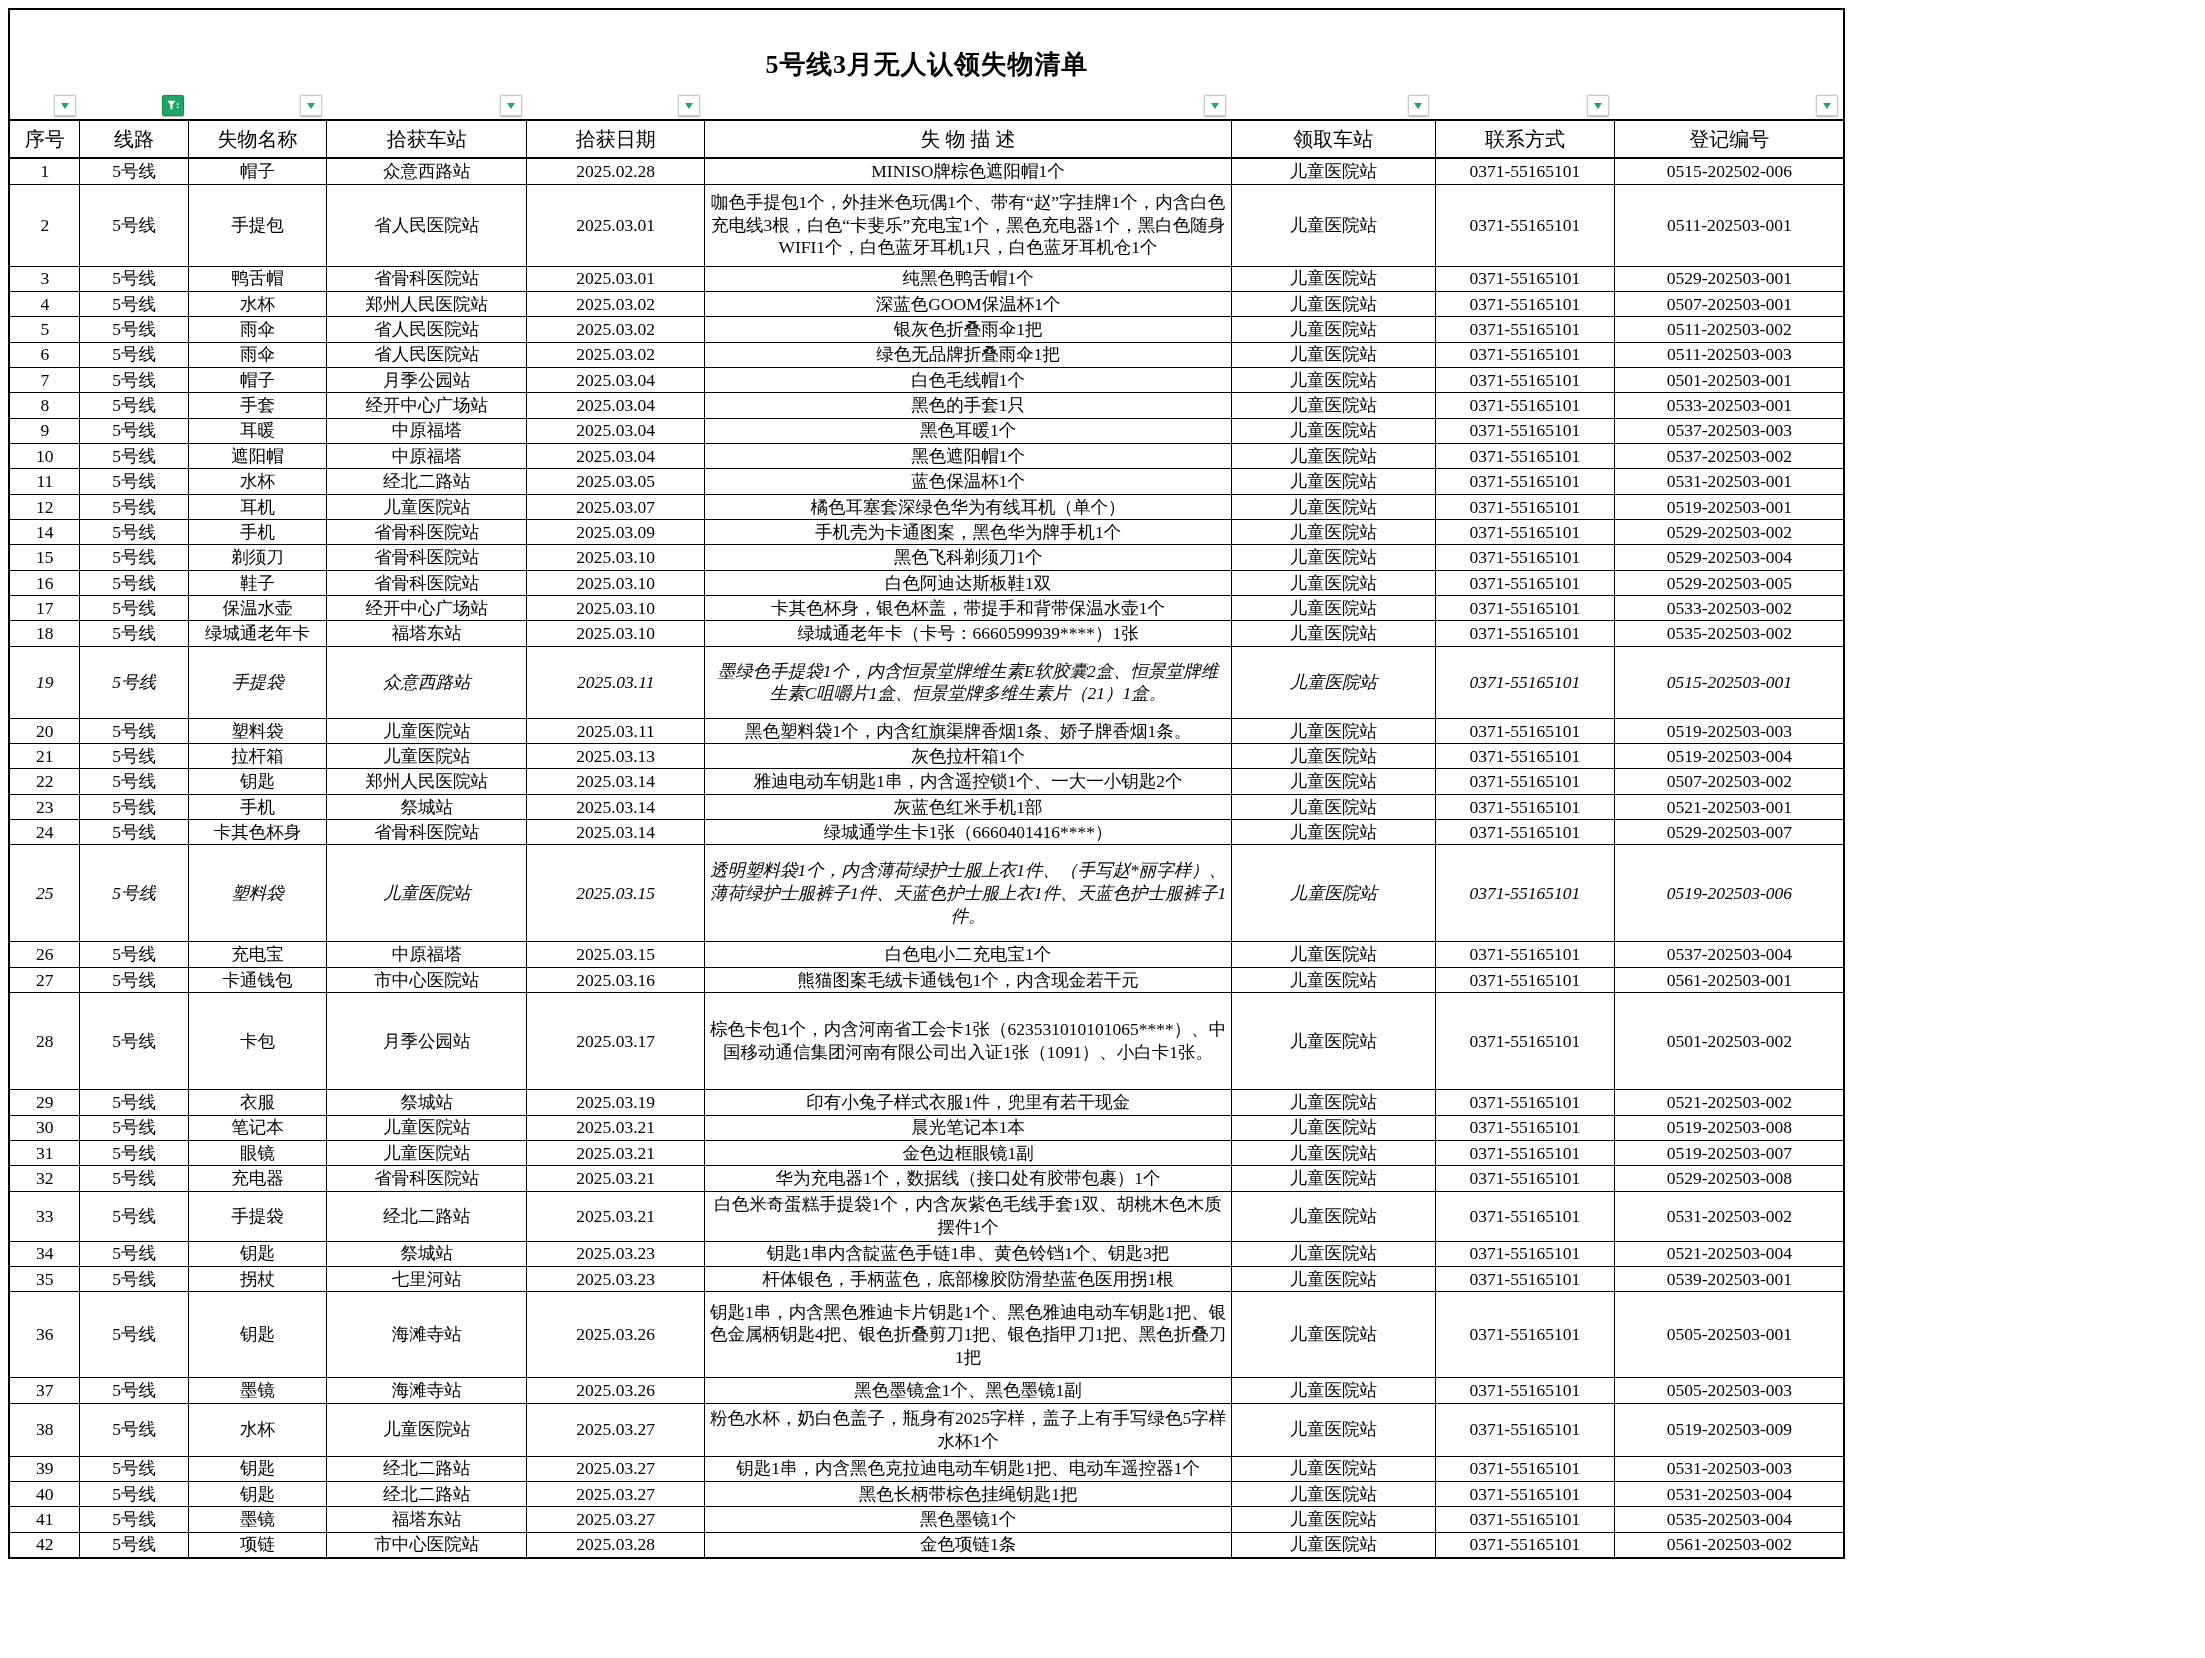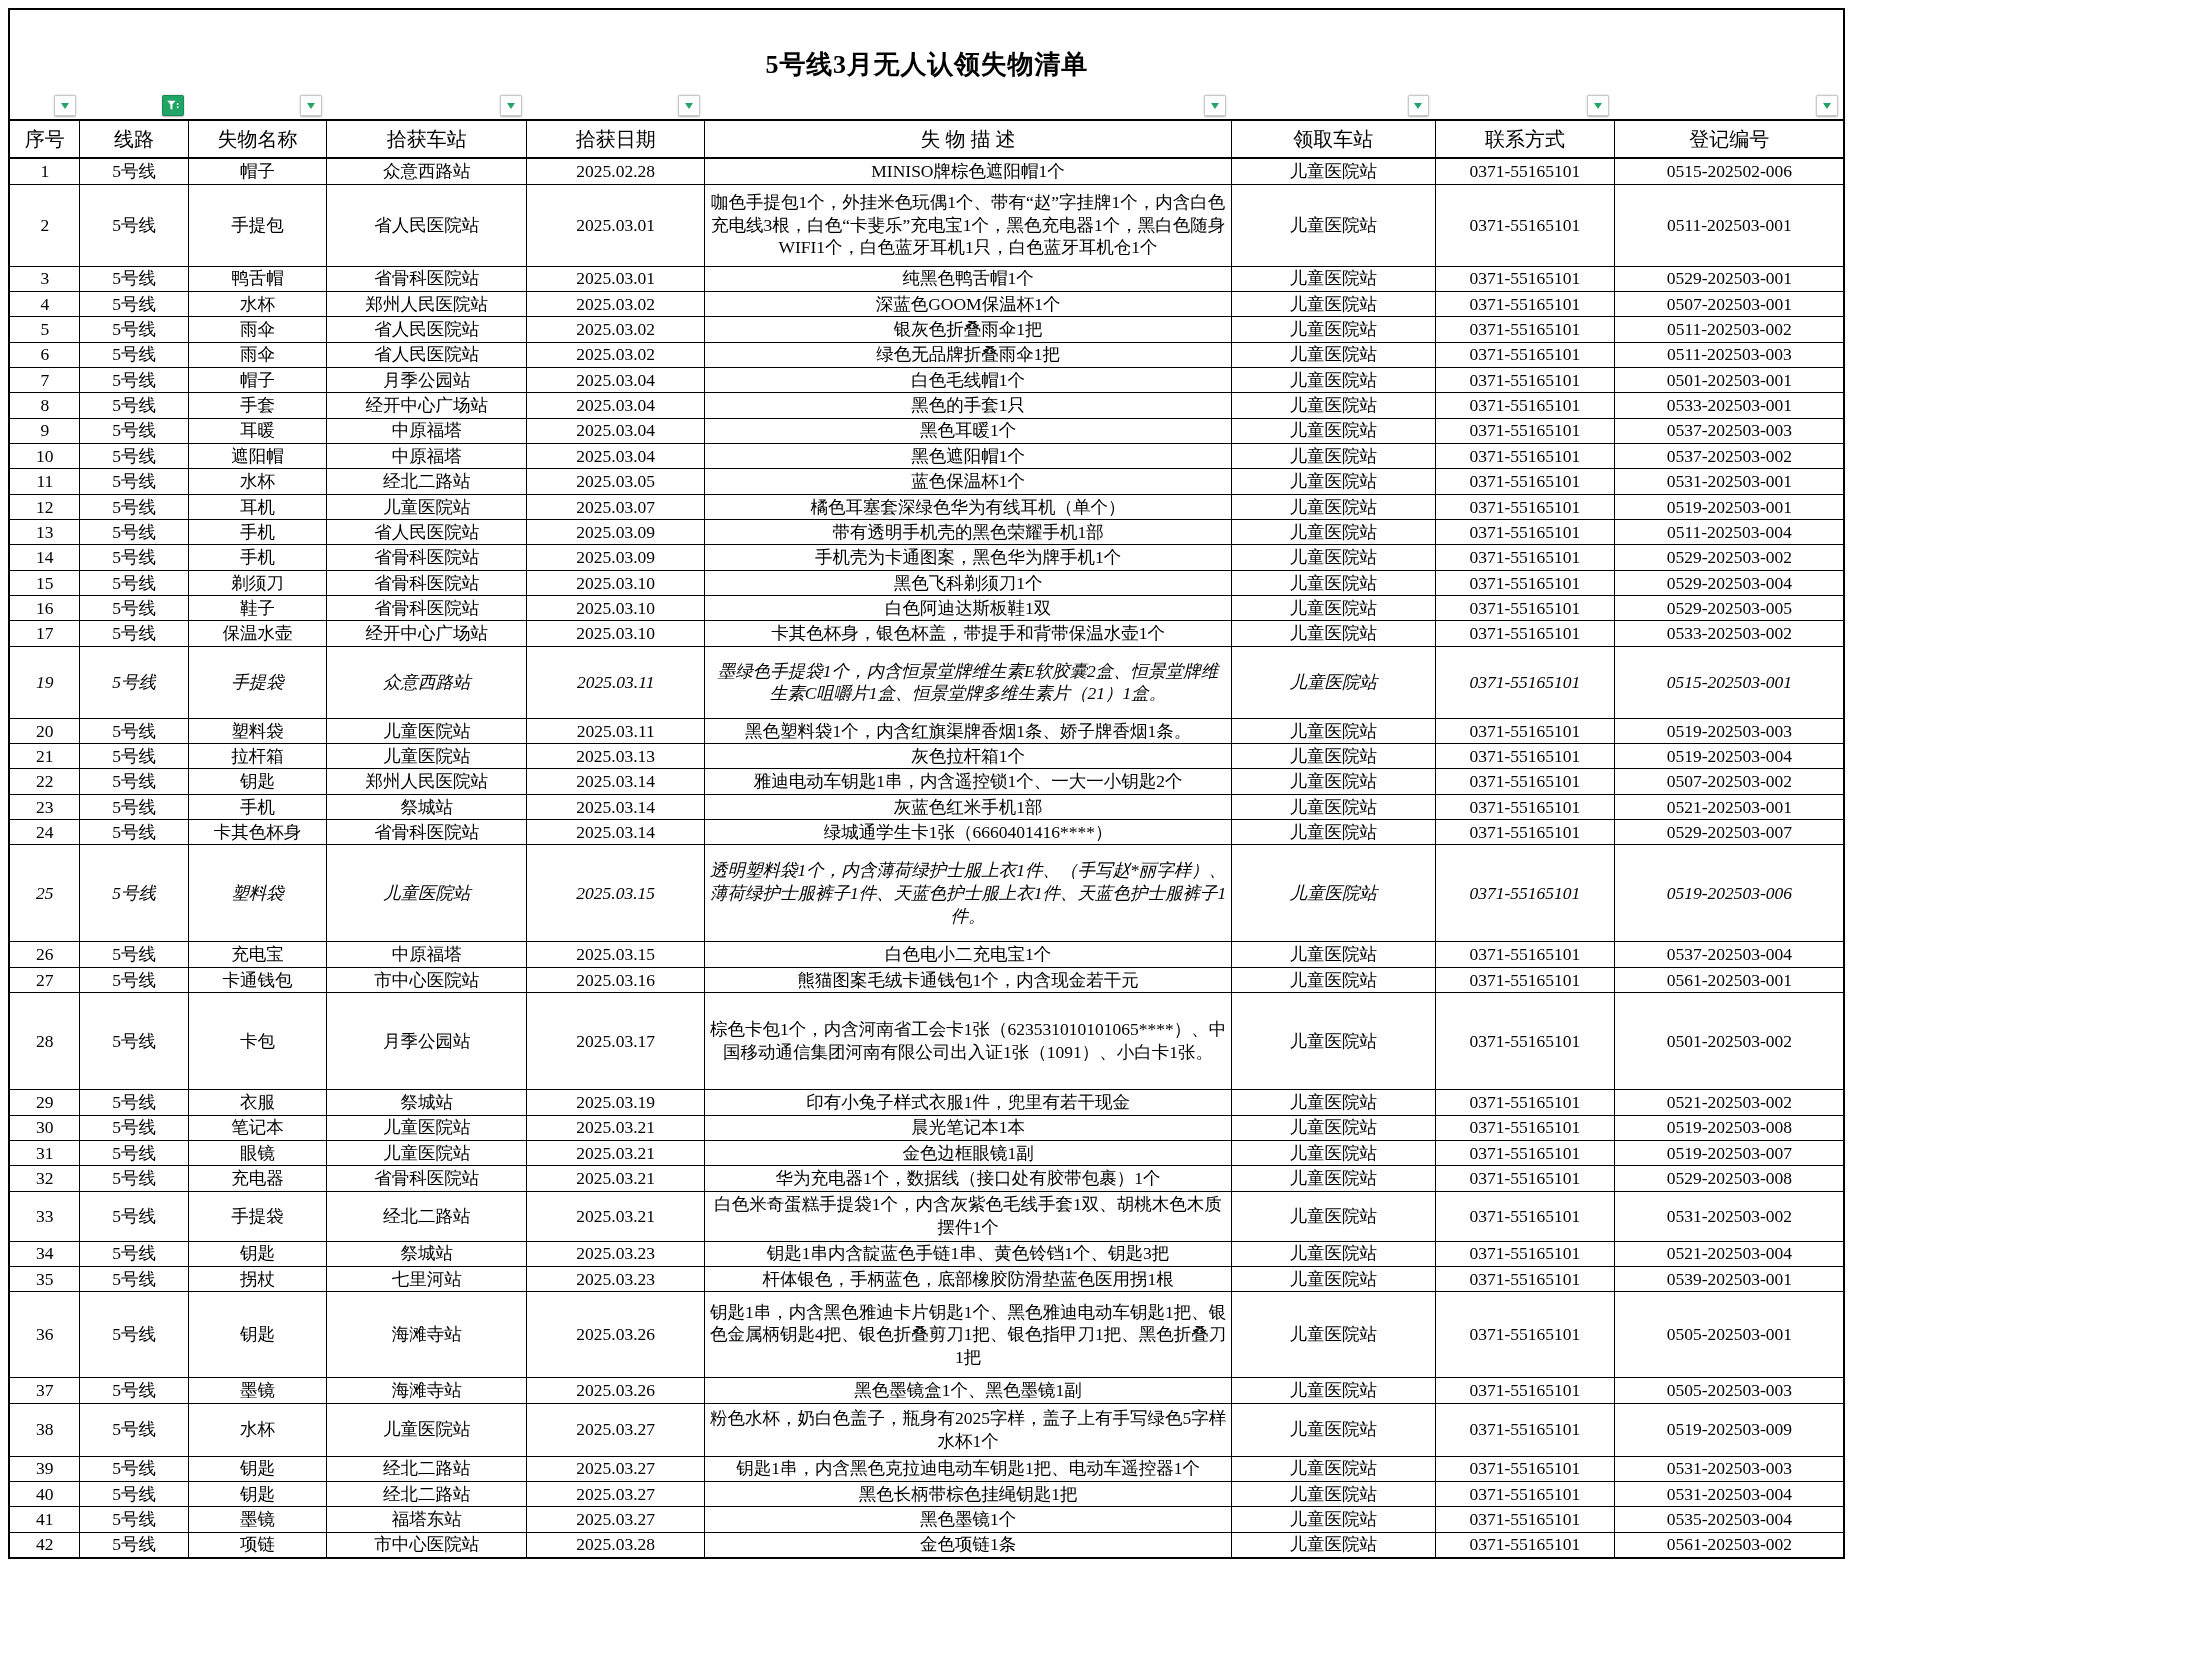--- a/index.html
+++ b/index.html
@@ -227,31 +227,20 @@
           <td>5号线</td>
           <td>耳机</td>
           <td>儿童医院站</td>
           <td>2025.03.07</td>
           <td>橘色耳塞套深绿色华为有线耳机（单个）</td>
           <td>儿童医院站</td>
           <td>0371-55165101</td>
           <td>0519-202503-001</td>
         </tr>
         <tr class="data-row">
-          <td>13</td>
-          <td>5号线</td>
-          <td>手机</td>
-          <td>省人民医院站</td>
-          <td>2025.03.09</td>
-          <td>带有透明手机壳的黑色荣耀手机1部</td>
-          <td>儿童医院站</td>
-          <td>0371-55165101</td>
-          <td>0511-202503-004</td>
-        </tr>
-        <tr class="data-row">
           <td>14</td>
           <td>5号线</td>
           <td>手机</td>
           <td>省骨科医院站</td>
           <td>2025.03.09</td>
           <td>手机壳为卡通图案，黑色华为牌手机1个</td>
           <td>儿童医院站</td>
           <td>0371-55165101</td>
           <td>0529-202503-002</td>
         </tr>
@@ -280,20 +269,31 @@
         <tr class="data-row">
           <td>17</td>
           <td>5号线</td>
           <td>保温水壶</td>
           <td>经开中心广场站</td>
           <td>2025.03.10</td>
           <td>卡其色杯身，银色杯盖，带提手和背带保温水壶1个</td>
           <td>儿童医院站</td>
           <td>0371-55165101</td>
           <td>0533-202503-002</td>
+        </tr>
+        <tr class="data-row">
+          <td>18</td>
+          <td>5号线</td>
+          <td>绿城通老年卡</td>
+          <td>福塔东站</td>
+          <td>2025.03.10</td>
+          <td>绿城通老年卡（卡号：6660599939****）1张</td>
+          <td>儿童医院站</td>
+          <td>0371-55165101</td>
+          <td>0535-202503-002</td>
         </tr>
         <tr class="data-row" style="height: 72px; font-style: italic;">
           <td>19</td>
           <td>5号线</td>
           <td>手提袋</td>
           <td>众意西路站</td>
           <td>2025.03.11</td>
           <td>墨绿色手提袋1个，内含恒景堂牌维生素E软胶囊2盒、恒景堂牌维生素C咀嚼片1盒、恒景堂牌多维生素片（21）1盒。</td>
           <td>儿童医院站</td>
           <td>0371-55165101</td>

